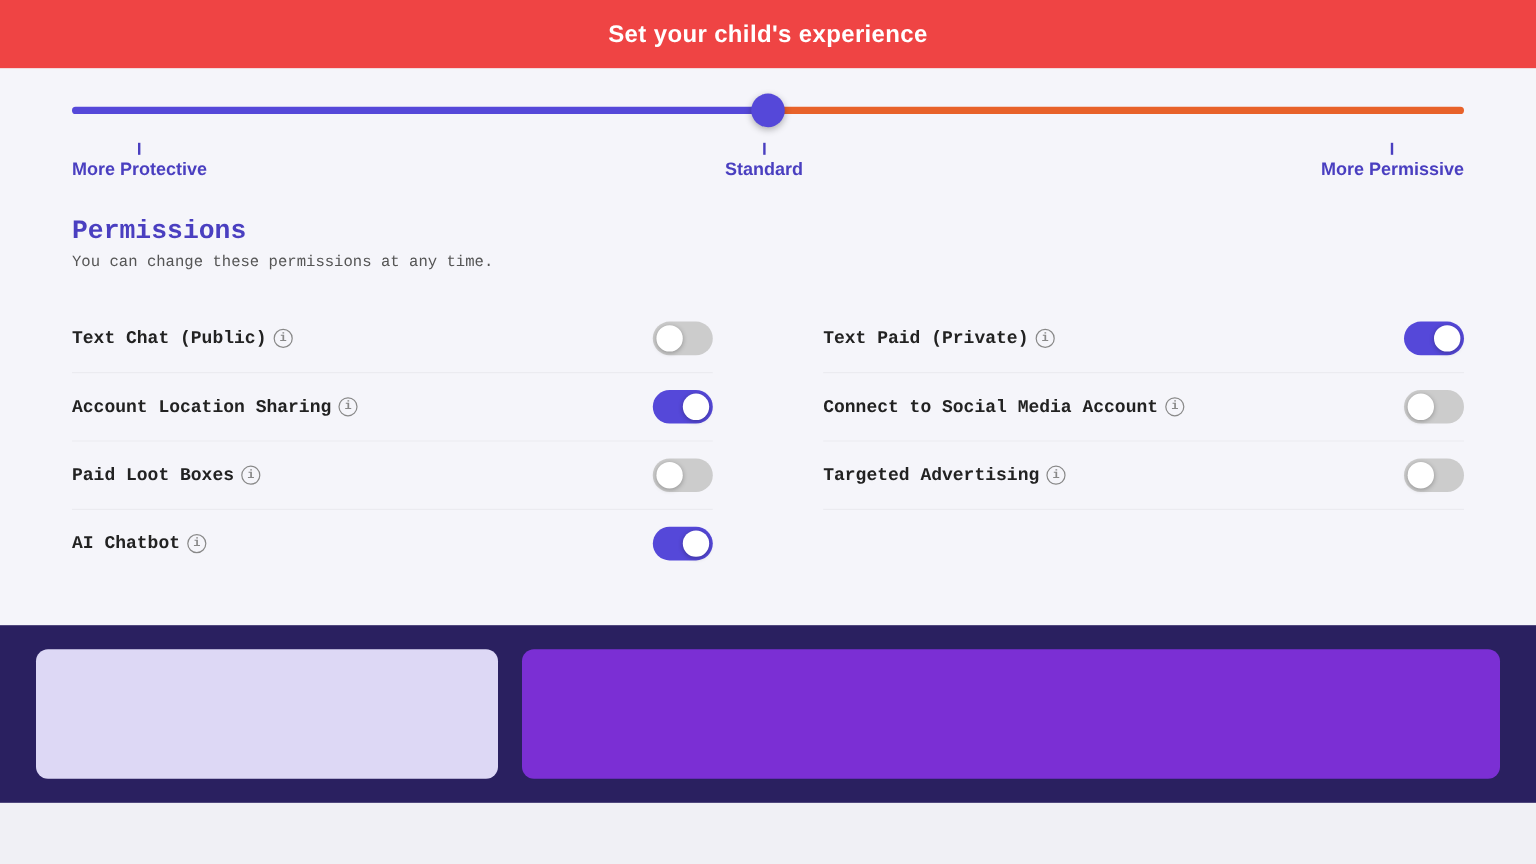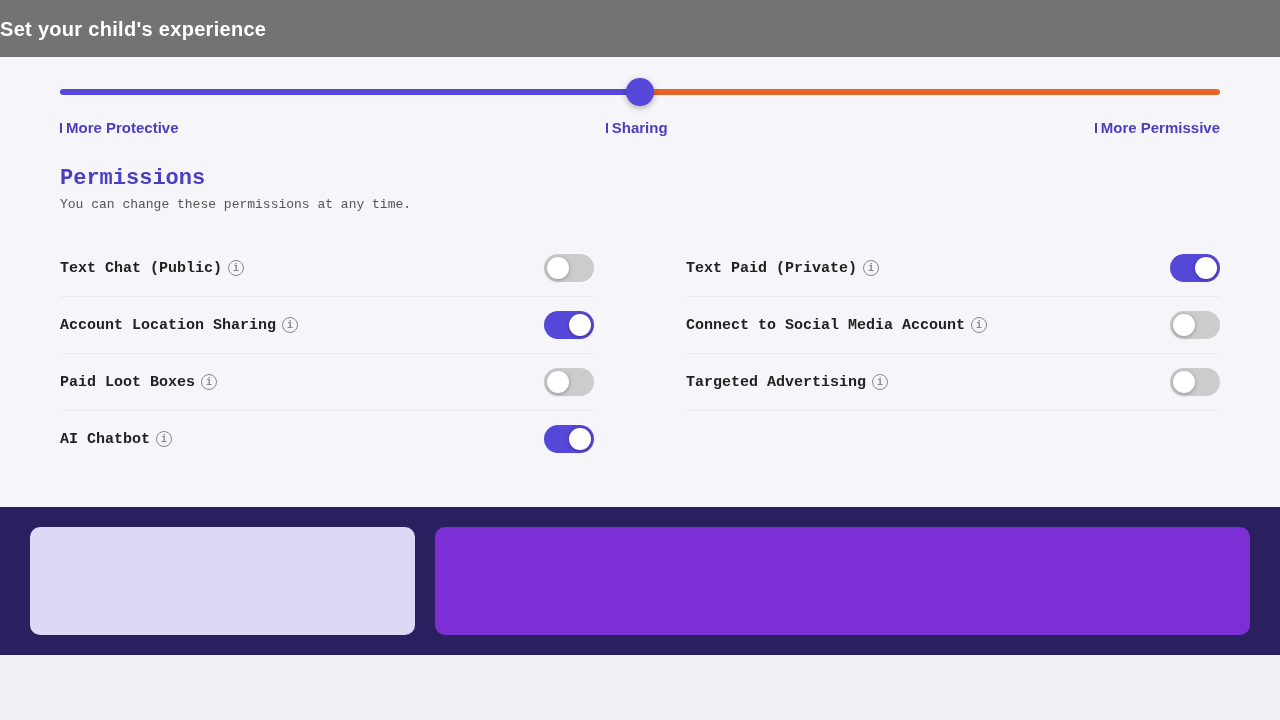--- a/index.html
+++ b/index.html
@@ -6,24 +6,24 @@
     body {
       font-family: -apple-system, BlinkMacSystemFont, 'Segoe UI', sans-serif;
       background: #f0f0f5;
       width: 1280px;
       height: 720px;
       overflow: hidden;
     }
 
     
     .header-banner {
-      background: #737373;
+      background: #ef4444;
       width: 100%;
       padding: 18px 0 16px;
-      text-align: left;
+      text-align: center;
     }
 
     
     .main-content {
       background: #f5f5fa;
       padding: 28px 60px 30px;
     }
 
     
     .slider-section {
@@ -62,21 +62,21 @@
 
     .slider-labels {
       display: flex;
       justify-content: space-between;
       align-items: flex-start;
       padding-top: 4px;
     }
 
     .slider-label {
       display: flex;
-      flex-direction: row;
+      flex-direction: column;
       align-items: center;
       gap: 4px;
       font-size: 15px;
       font-weight: 600;
       color: #4a3fc0;
     }
 
     .slider-label .tick {
       width: 2px;
       height: 10px;
@@ -247,21 +247,21 @@
       <div class="slider-track"></div>
       <div class="slider-thumb"></div>
     </div>
     <div class="slider-labels">
       <div class="slider-label">
         <div class="tick"></div>
         <span>More Protective</span>
       </div>
       <div class="slider-label standard">
         <div class="tick"></div>
-        <span>Sharing</span>
+        <span>Standard</span>
       </div>
       <div class="slider-label permissive">
         <div class="tick"></div>
         <span>More Permissive</span>
       </div>
     </div>
   </div>
 
   <div class="permissions-section">
     <h2 class="permissions-title">Permissions</h2>

